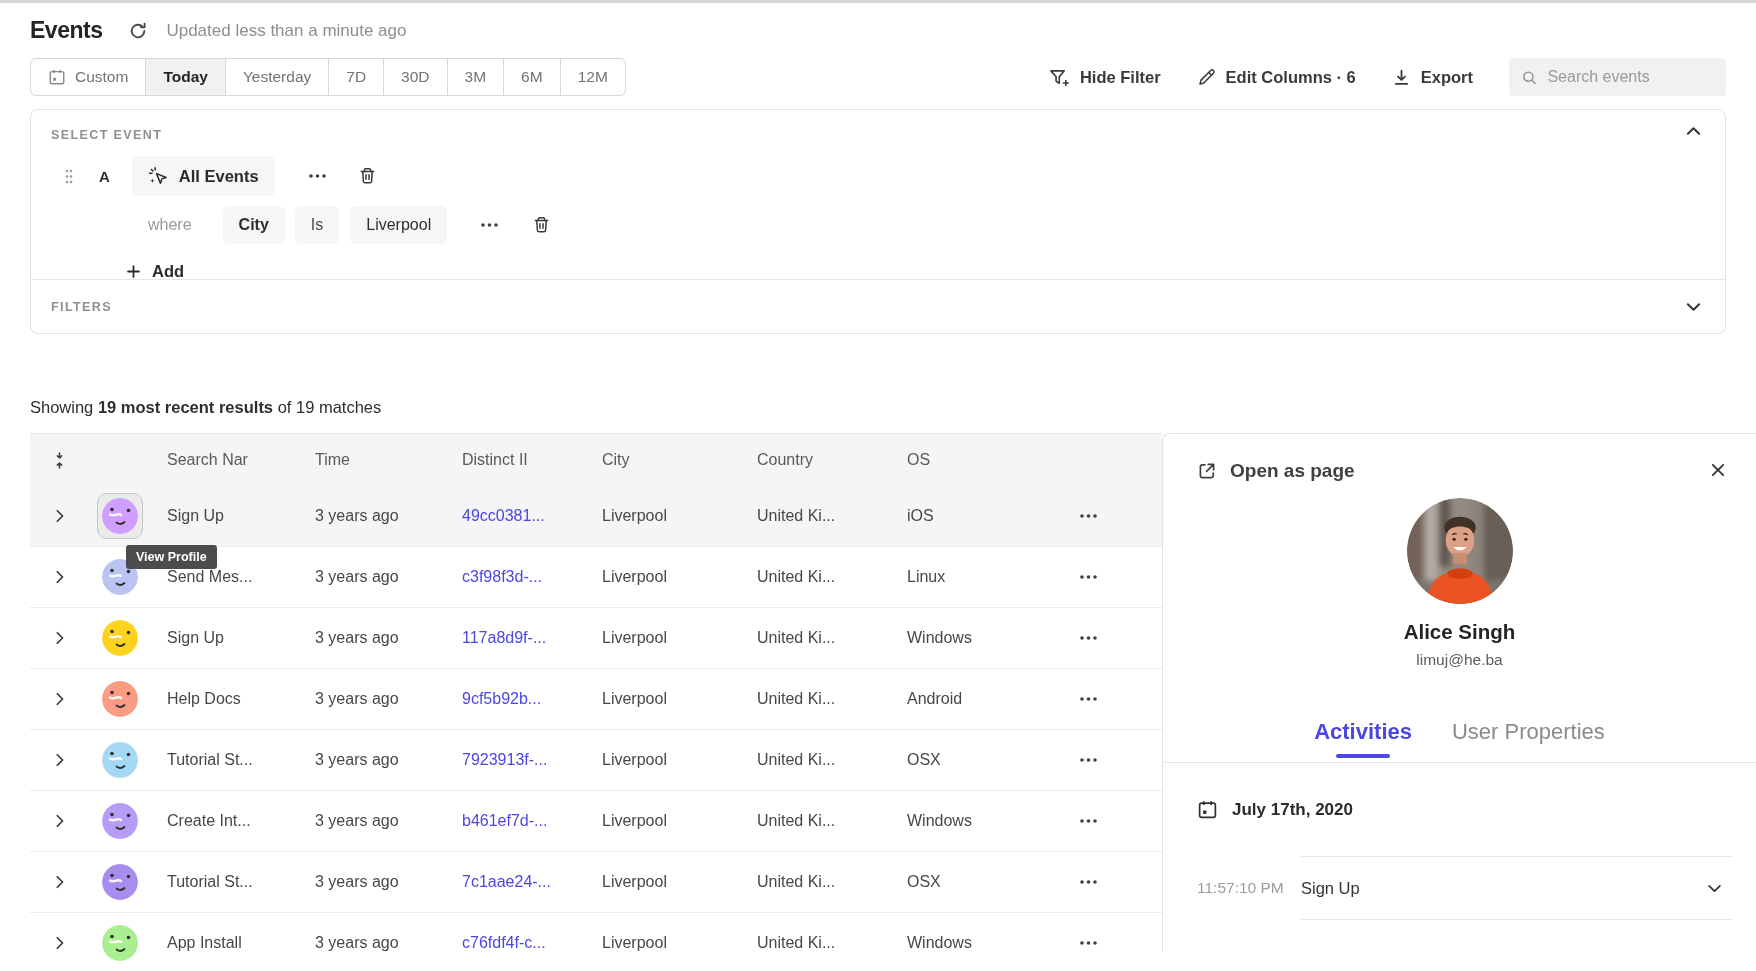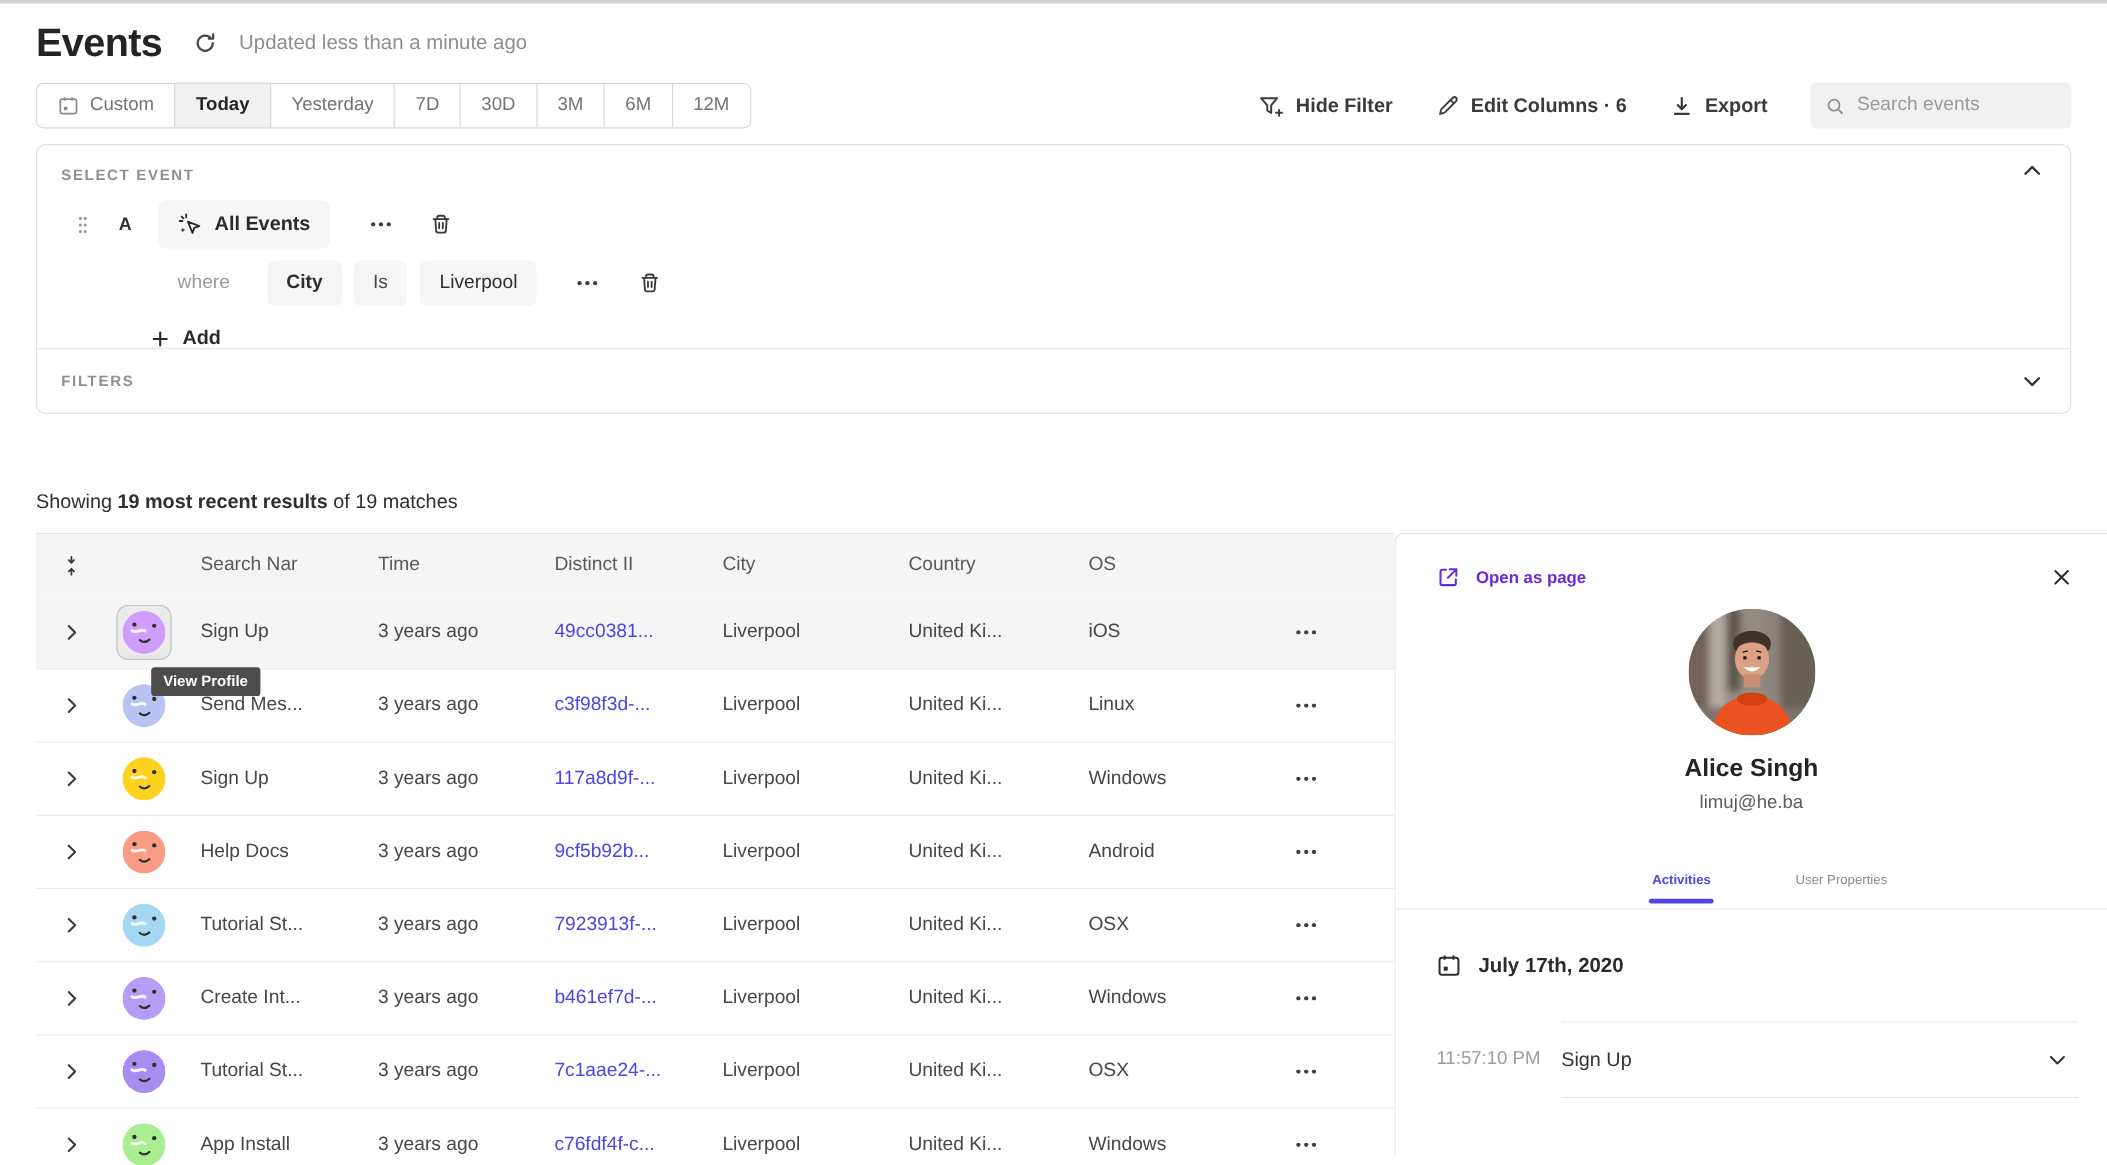--- a/index.html
+++ b/index.html
@@ -3,21 +3,21 @@
 <meta charset="utf-8">
 <style>
   * { margin:0; padding:0; box-sizing:border-box; }
   html,body { width:1756px; height:971px; overflow:hidden; background:#fff;
     font-family:"Liberation Sans", sans-serif; color:#3c3c3c; }
   body { border-top:3px solid #d4d4d4; position:relative; }
   svg { display:block; }
 
   
   .topbar { padding:14px 30px 0; display:flex; align-items:center; gap:18px; }
-  .page-title { font-size:33px; font-weight:800; letter-spacing:-.5px; color:#242424; }
+  .page-title { font-size:23px; font-weight:800; letter-spacing:-.5px; color:#242424; }
   .refresh-btn { color:#4a4a4a; cursor:pointer; margin-left:8px; }
   .updated { font-size:17px; color:#8e8e8e; }
 
   
   .controls-row { margin-top:14px; padding:0 30px; display:flex; align-items:center; justify-content:space-between; }
   .tabbar { display:inline-flex; border:1px solid #d8d8d8; border-radius:6px; height:38px; overflow:hidden; background:#fff; }
   .tab { display:flex; align-items:center; gap:9px; padding:0 17px; font-size:15.5px; color:#737373;
          border-left:1px solid #d8d8d8; cursor:pointer; white-space:nowrap; }
   .tab:first-child { border-left:none; }
   .tab.selected { background:#f1f1f1; color:#262626; font-weight:700; }
@@ -76,28 +76,28 @@
   .trow.hl .avatar-box { border-color:#c4c4c4; background:#ebebeb; }
   .avatar { width:36px; height:36px; border-radius:50%; overflow:hidden; }
   .distinct { color:var(--accent,#4f44e0); cursor:pointer; }
   .rowdots { color:#3f3f3f; cursor:pointer; justify-content:center; display:flex; }
   .tooltip { position:absolute; left:96px; top:112px; background:#4c4c4c; color:#fff; font-size:12.5px; font-weight:600;
              padding:5px 10px; border-radius:3px; z-index:6; white-space:nowrap; }
 
   
   .profile-panel { flex:1 1 auto; background:#fff; border-left:1px solid #e3e3e3; border-top:1px solid #e3e3e3;
                    border-top-left-radius:8px; position:relative; z-index:4; }
-  .pp-head { padding:26px 30px 0 34px; display:flex; align-items:center; gap:13px; font-size:14px; font-weight:600; color:#6d28d9; }
+  .pp-head { padding:26px 30px 0 34px; display:flex; align-items:center; gap:13px; font-size:19px; font-weight:600; color:#404040; }
   .pp-open { display:flex; align-items:center; gap:13px; cursor:pointer; }
   .pp-close { position:absolute; top:28px; right:30px; color:#2e2e2e; cursor:pointer; }
   .pp-avatar { width:106px; height:106px; border-radius:50%; overflow:hidden; margin:16px auto 0; }
   .pp-name { text-align:center; margin-top:16px; font-size:20.5px; font-weight:700; color:#242424; }
   .pp-email { text-align:center; margin-top:7px; font-size:15.5px; color:#5c5c5c; }
   .pp-tabs { margin-top:50px; display:flex; justify-content:center; gap:40px; }
-  .pp-tab { display:flex; flex-direction:column; align-items:center; font-size:11px; color:#8b8b8b; font-weight:500; cursor:pointer;margin-left:28px; }
+  .pp-tab { display:flex; flex-direction:column; align-items:center; font-size:22px; color:#8b8b8b; font-weight:500; cursor:pointer; }
   .pp-tab .bar { width:54px; height:4px; border-radius:2px; background:transparent; margin-top:9px; }
   .pp-tab.active { color:var(--accent,#4c46e3); font-weight:700; }
   .pp-tab.active .bar { background:var(--accent,#4c46e3); }
   .pp-divider { border-bottom:1px solid #e8e8e8; margin-top:4px; }
   .pp-date { margin-top:36px; padding-left:34px; display:flex; align-items:center; gap:14px; font-size:17px; font-weight:700; color:#2b2b2b; }
   .pp-date .cal { color:#2e2e2e; }
   .pp-activity { position:relative; margin:36px 24px 0 34px; }
   .pp-time { position:absolute; left:0; top:50%; transform:translateY(-50%); font-size:15.5px; color:#9c9c9c; }
   .pp-act-box { margin-left:104px; height:64px; border-top:1px solid #e6e6e6; border-bottom:1px solid #e6e6e6;
                 display:flex; align-items:center; justify-content:space-between; padding-right:10px; cursor:pointer; }

